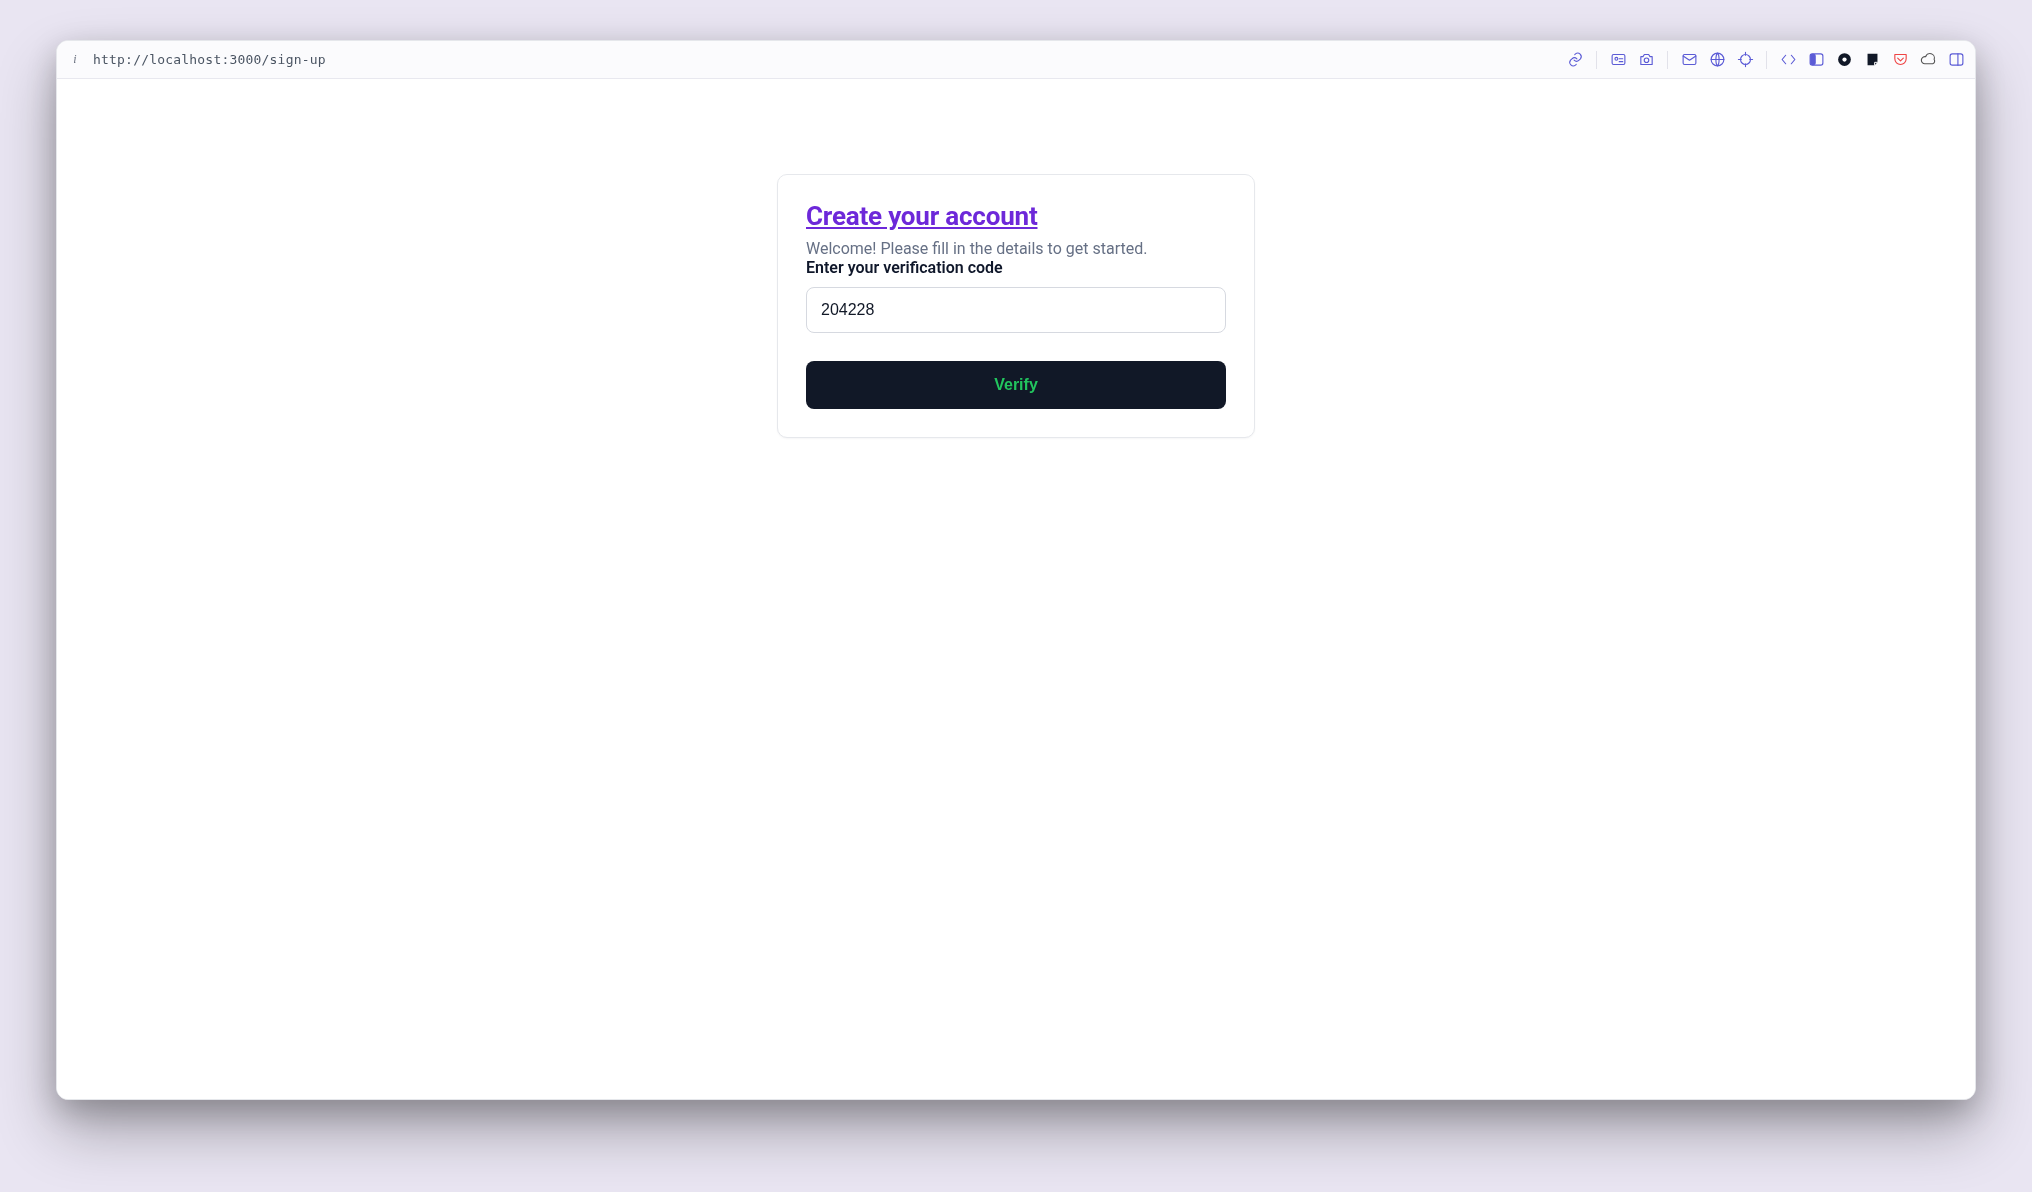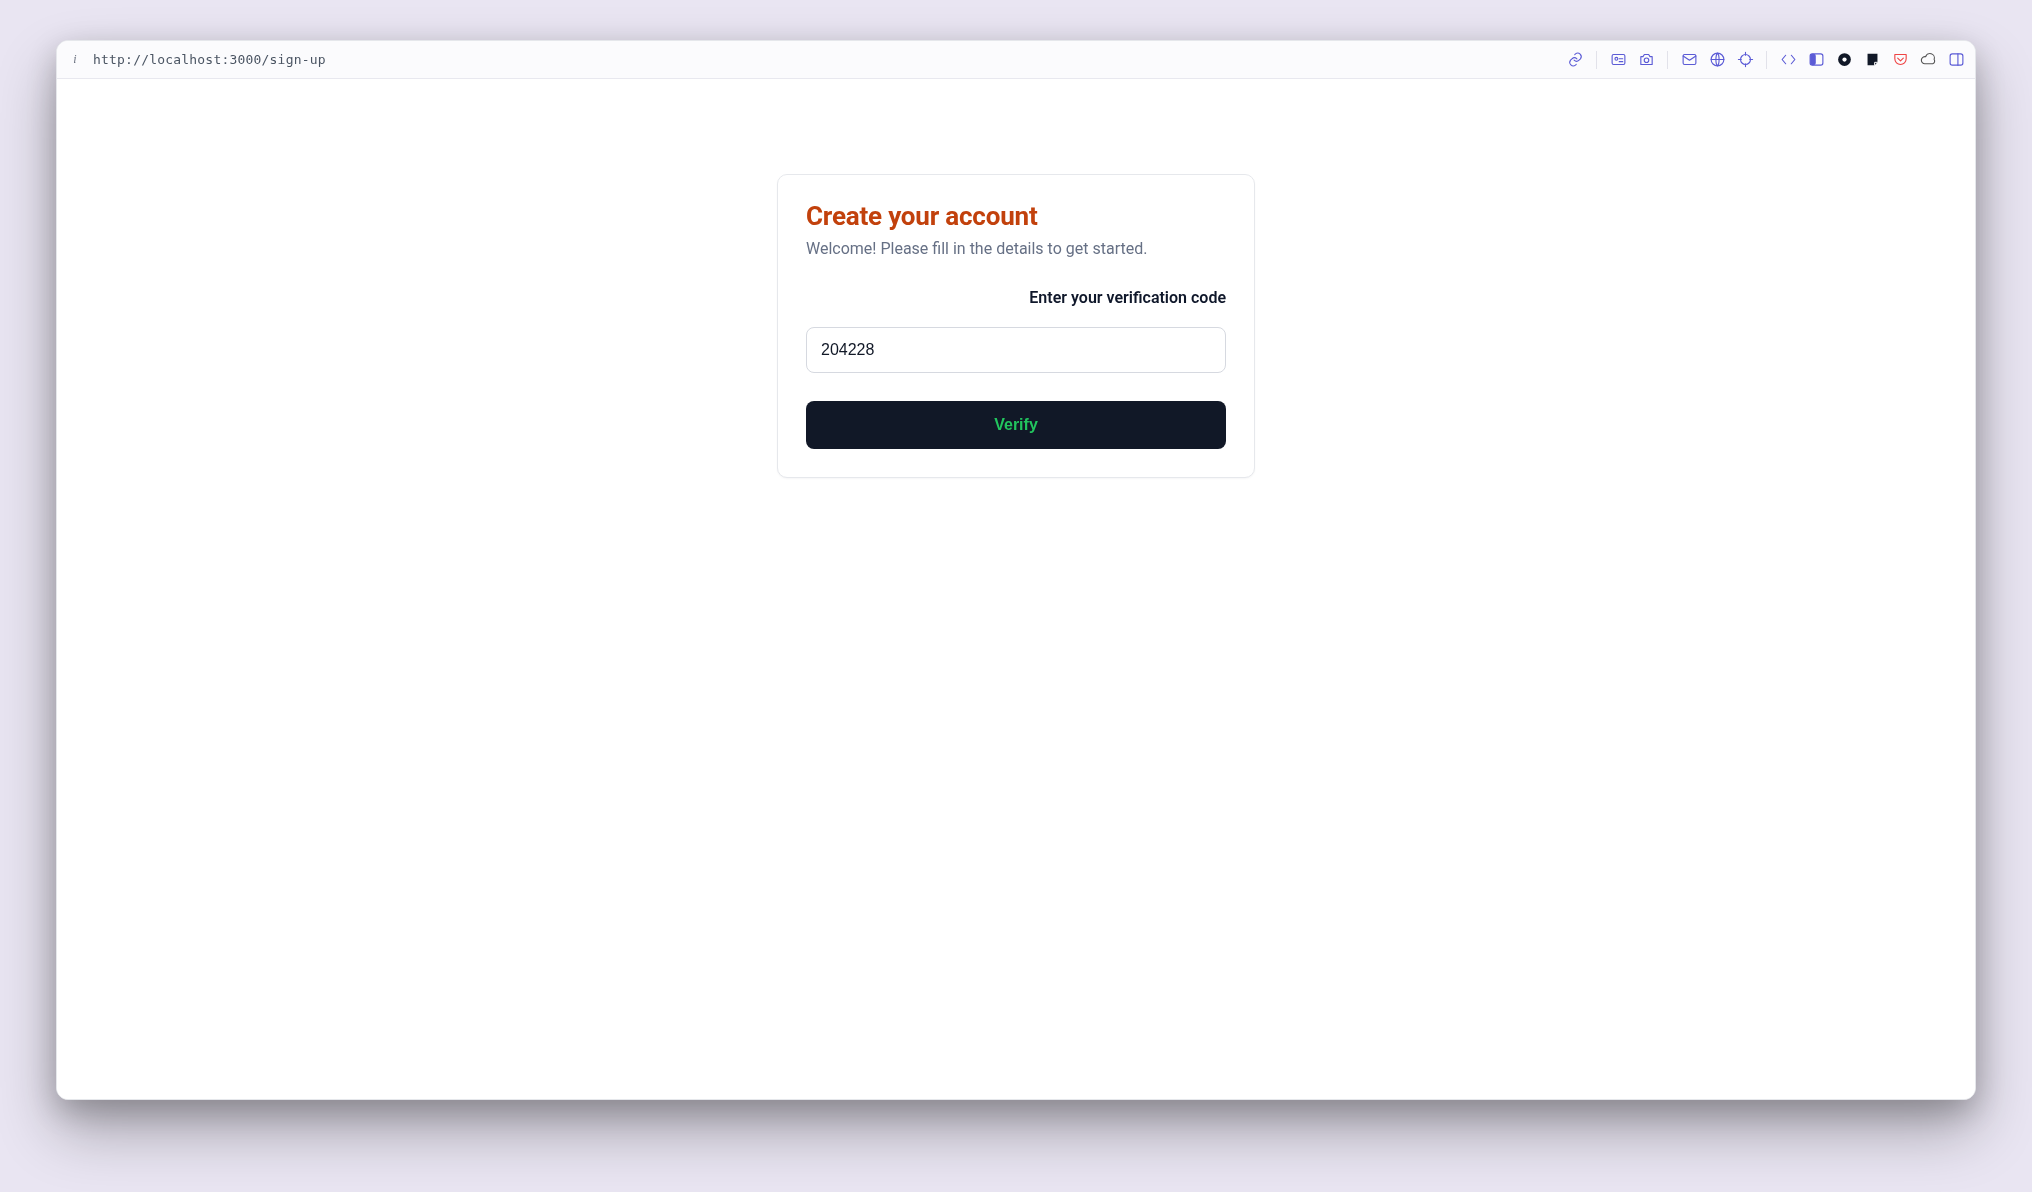--- a/index.html
+++ b/index.html
@@ -76,37 +76,36 @@
       width: 478px;
       border:1px solid #e6e8ec;
       border-radius: 10px;
       padding: 26px 28px 28px 28px;
       box-shadow: 0 1px 2px rgba(16,24,40,.04);
       background:#fff;
     }
     .card-title {
       font-size: 26px;
       font-weight: 700;
-      color:#c2410c;
+      color:#6d28d9;
       letter-spacing:-0.2px;
+      text-decoration:underline;
     }
     .card-subtitle {
       margin-top: 8px;
       font-size: 16px;
       color:#667085;
     }
     .field-label {
-      margin-top: 30px;
       font-size: 16px;
       font-weight: 600;
       color:#0f172a;
-      text-align:right;
     }
     .code-input {
-      margin-top: 20px;
+      margin-top: 10px;
       width:100%;
       height: 46px;
       border:1px solid #d6d9e0;
       border-radius: 8px;
       padding: 16px 14px;
       font-size: 16px;
       color:#111827;
       background:#fff;
       outline:none;
     }

